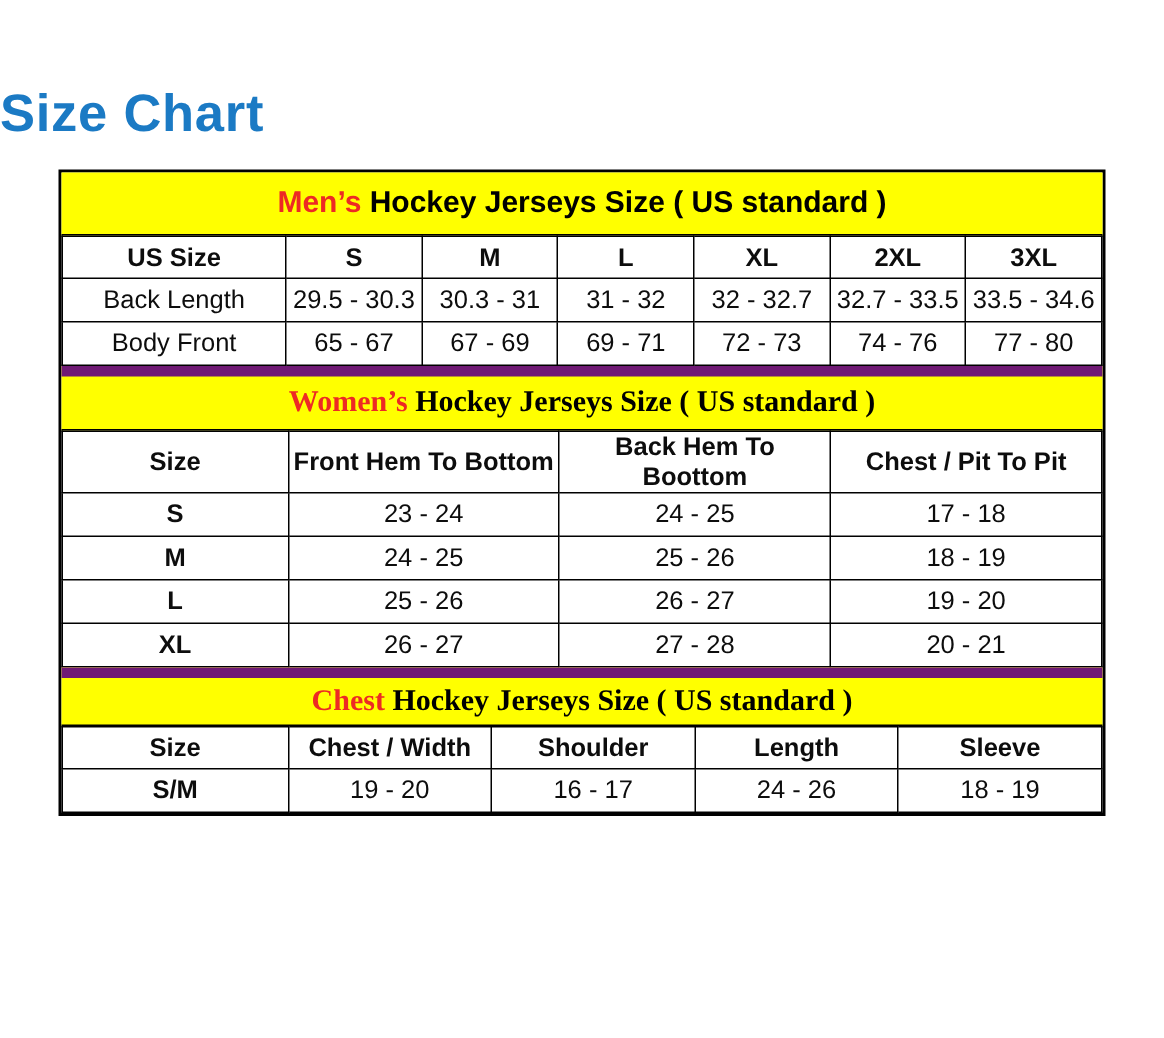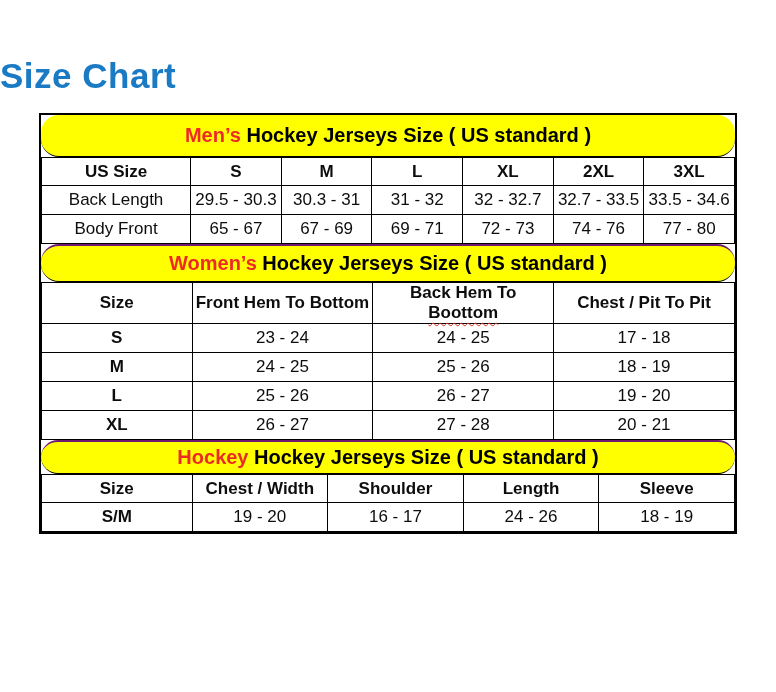--- a/index.html
+++ b/index.html
@@ -33,22 +33,22 @@
     text-align: center;
     font-weight: bold;
     font-size: 20px;
     color: #000;
     box-sizing: border-box;
   }
   .band .band-highlight { color: var(--accent-red, #ed2a24); }
   .band.mens   { padding: 9px 0; }
   .band.womens { padding: 6px 0; }
   .band.youth  { padding: 4px 0; }
-  section:not(:first-child) .band { border-top: 2px solid #701a75; }
-  .band { border-bottom: 1px solid #000; border-radius: 18px; }
+  section:not(:first-child) .band { border-top: 7px solid #701a75; font-family: Liberation Serif, serif; }
+  .band { border-bottom: 1px solid #000; }
 
   table.size-table {
     width: 100%;
     border-collapse: collapse;
     table-layout: fixed;
   }
   .size-table th, .size-table td {
     border: 1px solid #000;
     text-align: center;
     vertical-align: middle;
@@ -62,21 +62,20 @@
   
   .size-table.mens   th:first-child { width: 20.8%; }
   .size-table.womens th:first-child { width: 21%; }
   .size-table.youth  th:first-child { width: 21%; }
 
   
   .size-table.womens td:first-child,
   .size-table.youth  td:first-child { font-weight: bold; }
 
   .squiggle {
-    text-decoration: underline;
     text-decoration-style: wavy;
     text-decoration-color: #e02b20;
     text-decoration-thickness: 1px;
     text-underline-offset: 4px;
   }
 </style>
 </head>
 <body>
 
 <div class="page">
@@ -161,21 +160,21 @@
               <td>26 - 27</td>
               <td>27 - 28</td>
               <td>20 - 21</td>
             </tr>
           </tbody>
       </table>
     </section>
 
     <section>
       <div class="band youth">
-        <span class="band-highlight">Hockey</span><span class="band-rest"> Hockey Jerseys Size ( US standard )</span>
+        <span class="band-highlight">Chest</span><span class="band-rest"> Hockey Jerseys Size ( US standard )</span>
       </div>
       <table class="size-table youth">
         <thead>
             <tr>
               <th>Size</th>
               <th>Chest / Width</th>
               <th>Shoulder</th>
               <th>Length</th>
               <th>Sleeve</th>
             </tr>

